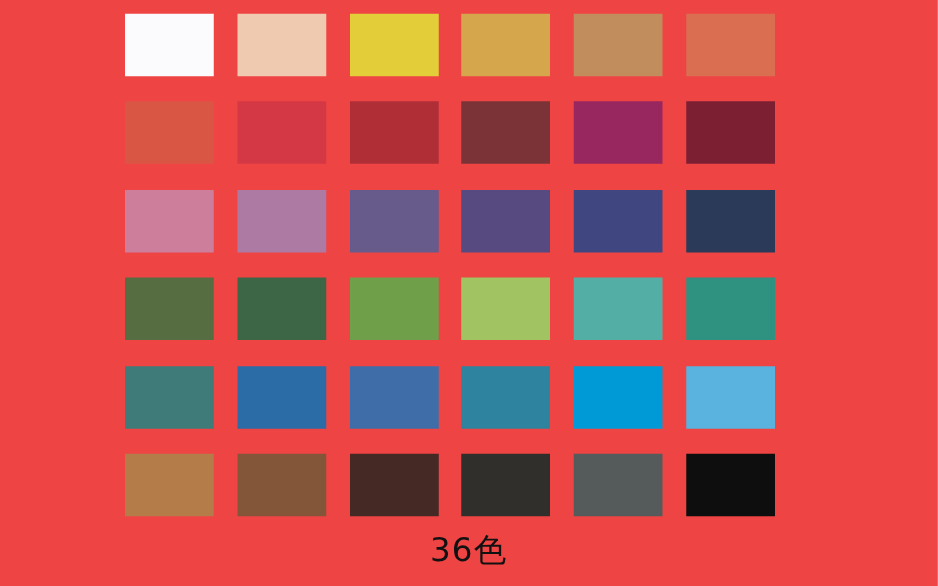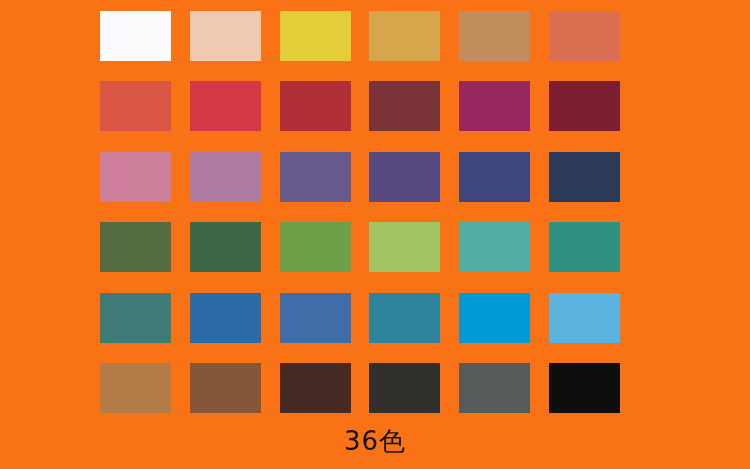--- a/index.html
+++ b/index.html
@@ -50,21 +50,21 @@
     letter-spacing: 1px;
     color: #111111;
     font-family: "DejaVu Sans", "Liberation Sans", sans-serif;
     font-weight: 400;
     white-space: pre;
   }
 </style>
 </head>
 <body style="background-color: rgb(245, 206, 206);">
 
-<div id="palette-page" style="background-color: #f97316;">
+<div id="palette-page" style="background-color: #ef4444;">
   <div id="swatch-grid">
       <div class="swatch" title="#FBFBFD" style="background-color: rgb(251, 251, 253);"></div>
       <div class="swatch" title="#EFC9B0" style="background-color: rgb(239, 201, 176);"></div>
       <div class="swatch" title="#E3CE39" style="background-color: rgb(227, 206, 57);"></div>
       <div class="swatch" title="#D6A64C" style="background-color: rgb(214, 166, 76);"></div>
       <div class="swatch" title="#C28D5C" style="background-color: rgb(194, 141, 92);"></div>
       <div class="swatch" title="#D96E50" style="background-color: rgb(217, 110, 80);"></div>
       <div class="swatch" title="#D95644" style="background-color: rgb(217, 86, 68);"></div>
       <div class="swatch" title="#D33844" style="background-color: rgb(211, 56, 68);"></div>
       <div class="swatch" title="#B02F37" style="background-color: rgb(176, 47, 55);"></div>

